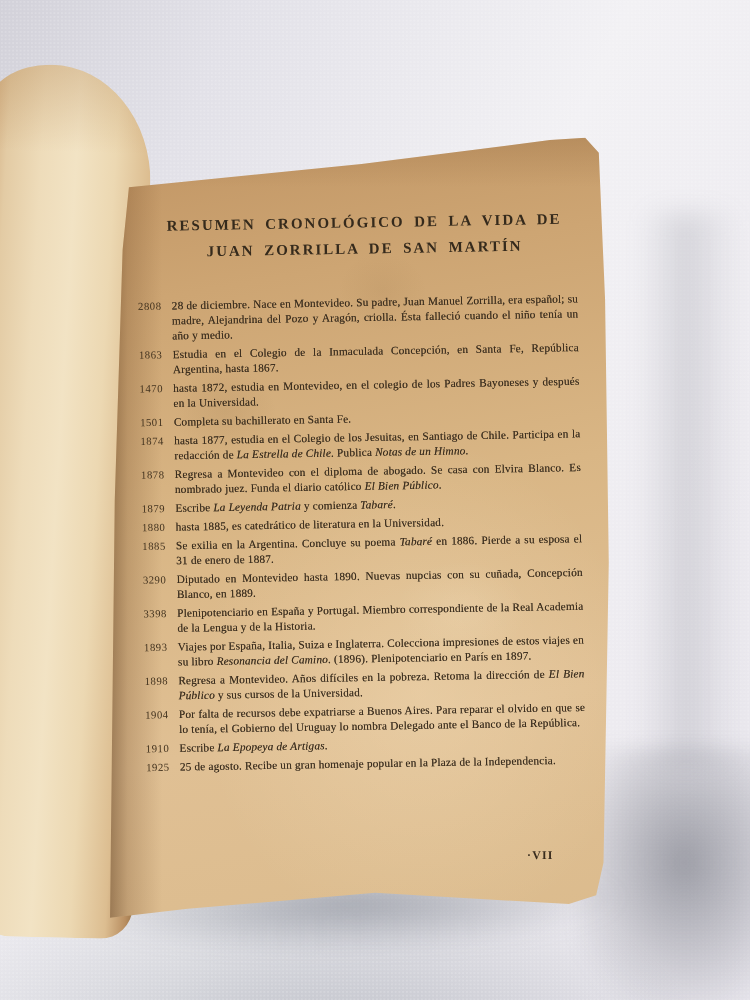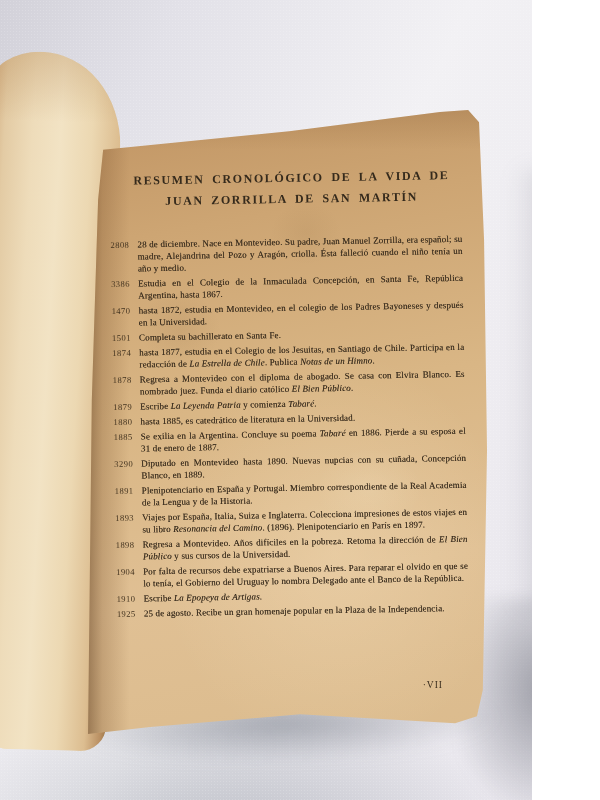--- a/index.html
+++ b/index.html
@@ -1,17 +1,17 @@
 <!DOCTYPE html>
 <html><head>
 <meta charset="utf-8">
 <style>
   html,body{margin:0;padding:0;}
   body{width:600px;height:800px;font-family:"Liberation Serif", serif;}
-  .photo{position:relative;width:532px;height:800px;overflow:hidden;}
+  .photo{position:relative;width:600px;height:800px;overflow:hidden;}
 
   
   .fabric{position:absolute;inset:0;
     background:
       radial-gradient(90% 45% at 42% 112%, rgba(118,126,140,.55), rgba(118,126,140,0) 62%),
       linear-gradient(115deg,#d2d1d9 0%,#e2e1e8 20%,#f2f1f4 52%,#edebf0 78%,#e7e5ec 100%);
   }
   .fabric-texture{position:absolute;inset:0;opacity:.18;
     background-image:radial-gradient(rgba(255,255,255,.9) 1px, transparent 1px);
     background-size:3px 3px;}
@@ -59,21 +59,21 @@
 
   .entries{}
   .entry{display:flex;margin-bottom:3px;}
   .entry .year{width:27px;flex:0 0 27px;font-size:8.6px;line-height:12px;
     letter-spacing:.4px;color:#43331f;}
   .entry .etext{flex:1;font-size:9px;line-height:12px;text-align:justify;
     letter-spacing:.15px;color:#3a2d1e;text-shadow:0 0 .4px rgba(58,45,30,.7);}
   .etext .it{font-style:italic;}
 
   .page-number{position:absolute;top:575px;right:52px;font-size:9.5px;
-    letter-spacing:1px;color:#3a2d1e;}
+    letter-spacing:1px;color:#3a2d1e;font-weight:bold;}
 
   
   .page-mottle{position:absolute;inset:0;pointer-events:none;
     background:
       radial-gradient(14% 8% at 25% 35%, rgba(120,85,45,.10), transparent 70%),
       radial-gradient(18% 9% at 70% 60%, rgba(255,245,220,.14), transparent 70%),
       radial-gradient(12% 7% at 55% 20%, rgba(120,85,45,.08), transparent 70%);}
 </style>
 </head>
 <body>
@@ -96,21 +96,21 @@
         <div class="tline">RESUMEN CRONOLÓGICO DE LA VIDA DE</div>
         <div class="tline">JUAN ZORRILLA DE SAN MARTÍN</div>
       </div>
 
       <div class="entries">
           <div class="entry">
             <span class="year">2808</span>
             <span class="etext"><span>28 de diciembre. Nace en Montevideo. Su padre, Juan Manuel Zorrilla, era español; su madre, Alejandrina del Pozo y Aragón, criolla. Ésta falleció cuando el niño tenía un año y medio.</span></span>
           </div>
           <div class="entry">
-            <span class="year">3386</span>
+            <span class="year">1863</span>
             <span class="etext"><span>Estudia en el Colegio de la Inmaculada Concepción, en Santa Fe, República Argentina, hasta 1867.</span></span>
           </div>
           <div class="entry">
             <span class="year">1470</span>
             <span class="etext"><span>hasta 1872, estudia en Montevideo, en el colegio de los Padres Bayoneses y después en la Universidad.</span></span>
           </div>
           <div class="entry">
             <span class="year">1501</span>
             <span class="etext"><span>Completa su bachillerato en Santa Fe.</span></span>
           </div>
@@ -132,21 +132,21 @@
           </div>
           <div class="entry">
             <span class="year">1885</span>
             <span class="etext"><span>Se exilia en la Argentina. Concluye su poema </span><span class="it">Tabaré</span><span> en 1886. Pierde a su esposa el 31 de enero de 1887.</span></span>
           </div>
           <div class="entry">
             <span class="year">3290</span>
             <span class="etext"><span>Diputado en Montevideo hasta 1890. Nuevas nupcias con su cuñada, Concepción Blanco, en 1889.</span></span>
           </div>
           <div class="entry">
-            <span class="year">1891</span>
+            <span class="year">3398</span>
             <span class="etext"><span>Plenipotenciario en España y Portugal. Miembro correspondiente de la Real Academia de la Lengua y de la Historia.</span></span>
           </div>
           <div class="entry">
             <span class="year">1893</span>
             <span class="etext"><span>Viajes por España, Italia, Suiza e Inglaterra. Colecciona impresiones de estos viajes en su libro </span><span class="it">Resonancia del Camino</span><span>. (1896). Plenipotenciario en París en 1897.</span></span>
           </div>
           <div class="entry">
             <span class="year">1898</span>
             <span class="etext"><span>Regresa a Montevideo. Años difíciles en la pobreza. Retoma la dirección de </span><span class="it">El Bien Público</span><span> y sus cursos de la Universidad.</span></span>
           </div>

